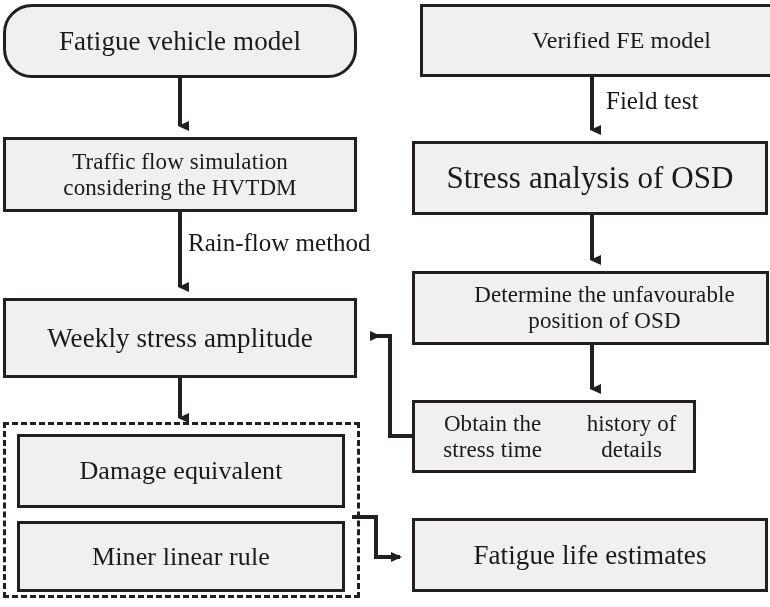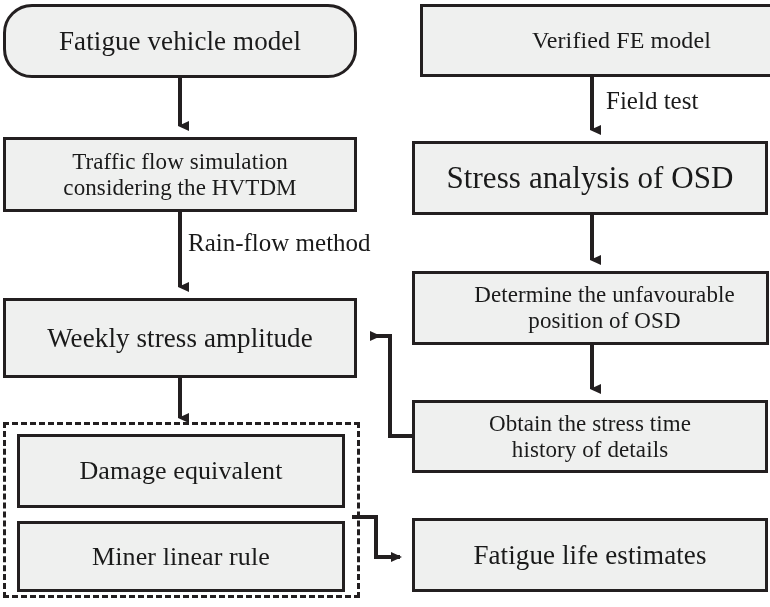--- a/index.html
+++ b/index.html
@@ -122,21 +122,21 @@
 
   <div class="node" style="left:412px; top:141px; width:356px; height:74px; font-size:31px;">
     <span>Stress analysis of OSD</span>
   </div>
 
   <div class="node" style="left:412px; top:271px; width:357px; height:74px; font-size:23px; flex-direction:column;padding-left:28px;">
     <span>Determine the unfavourable</span>
     <span>position of OSD</span>
   </div>
 
-  <div class="node" style="left:412px; top:400px; width:356px; height:73px; font-size:23px; flex-direction:column;text-align:right;">
+  <div class="node" style="left:412px; top:400px; width:284px; height:73px; font-size:23px; flex-direction:row;">
     <span>Obtain the stress time</span>
     <span>history of details</span>
   </div>
 
   <div class="node" style="left:412px; top:518px; width:356px; height:74px; font-size:27px;">
     <span>Fatigue life estimates</span>
   </div>
 
   <div class="edge-label" style="left:606px; top:88px; font-size:25px;text-align:right;">Field test</div>
 

